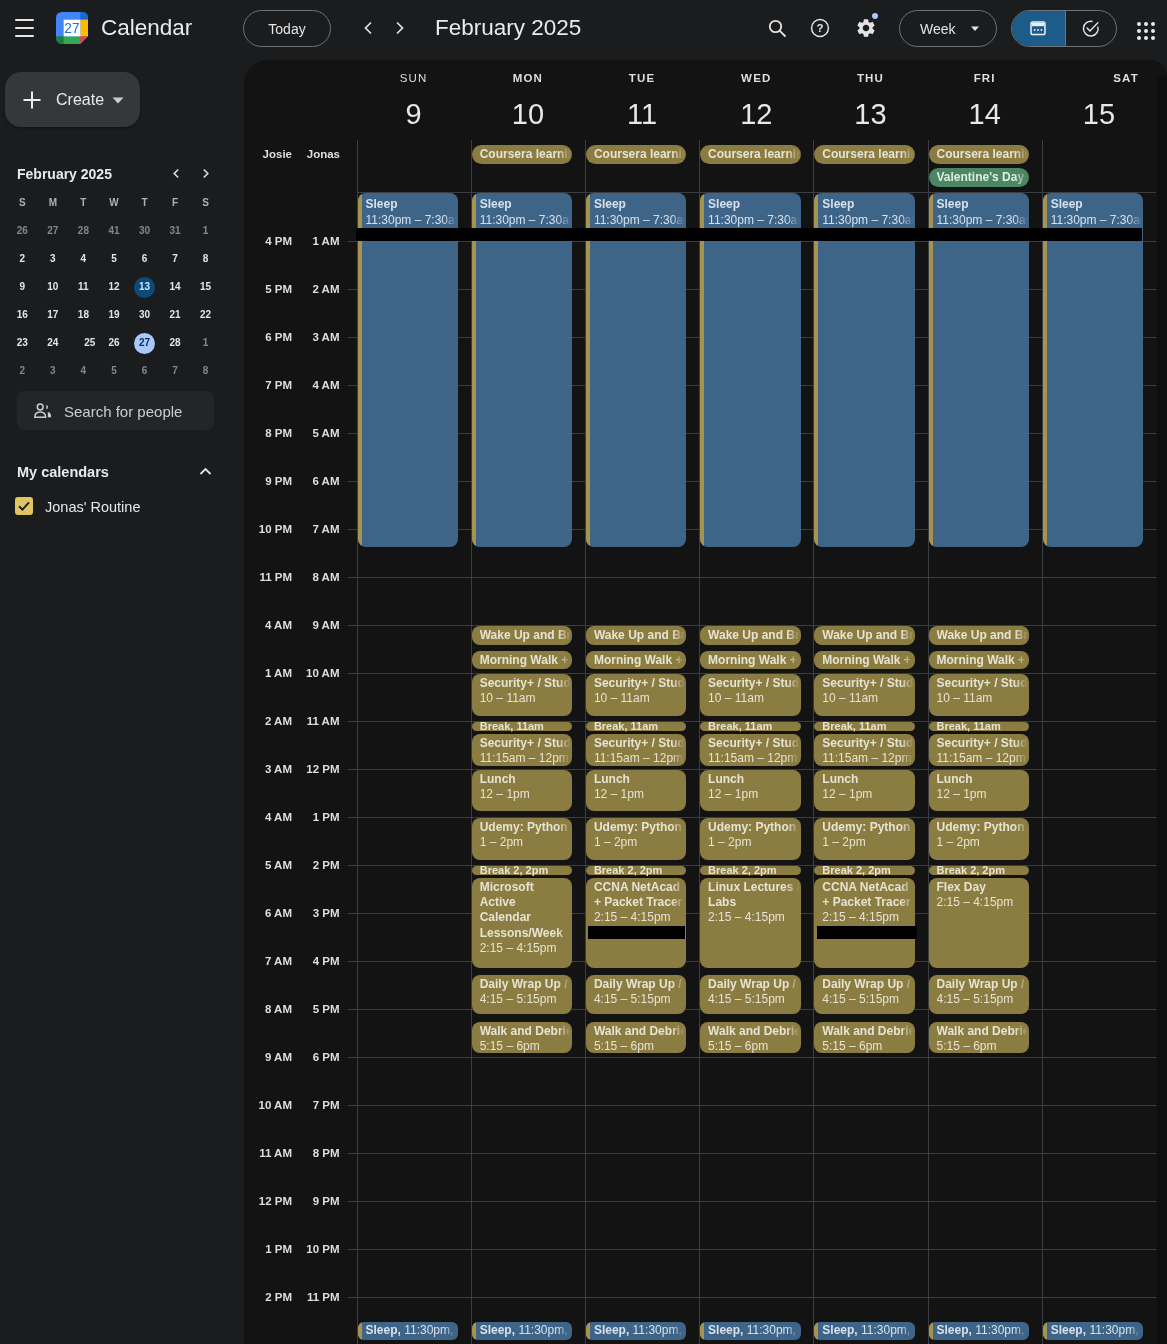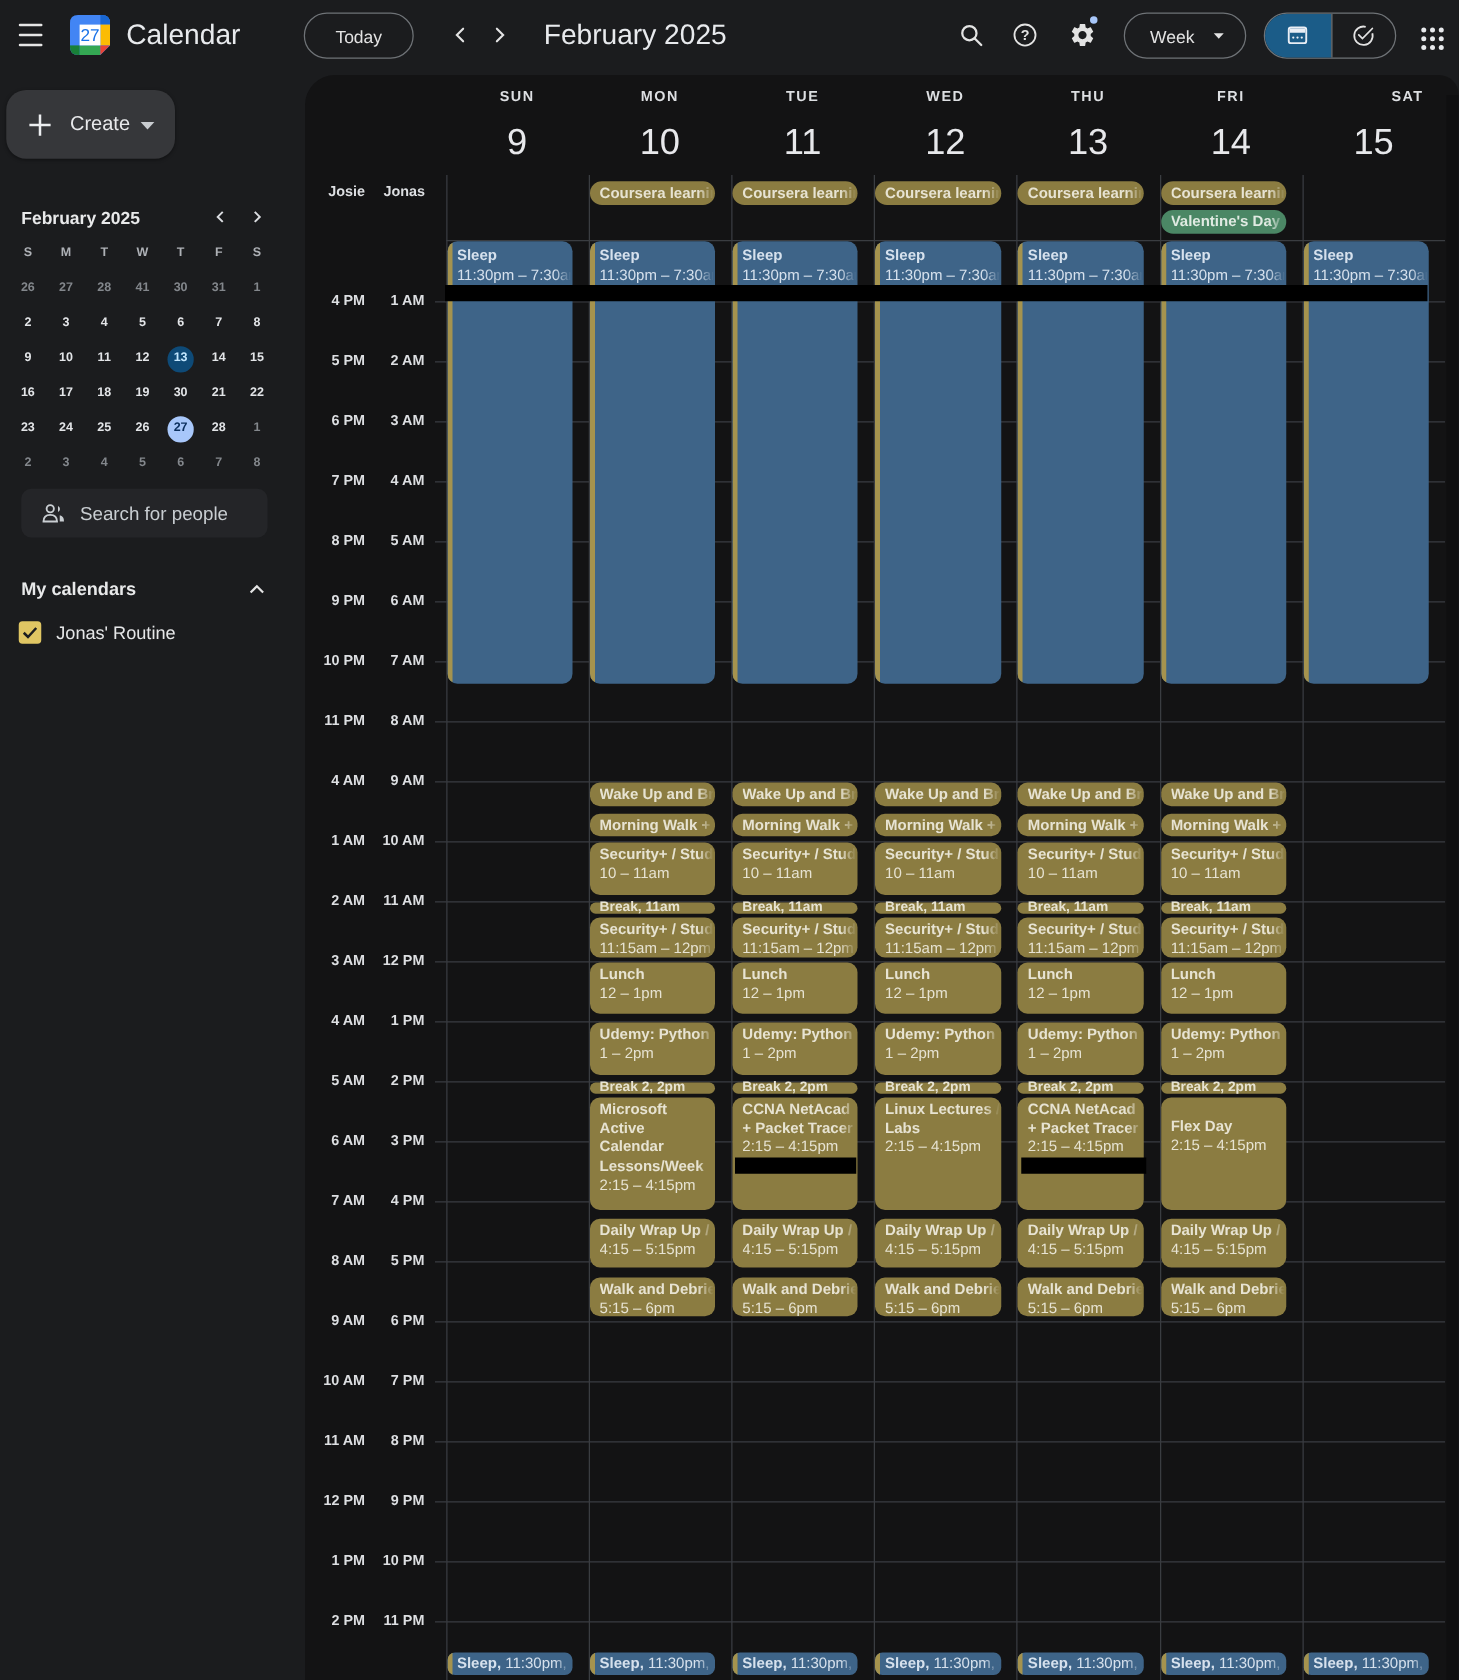--- a/index.html
+++ b/index.html
@@ -125,21 +125,21 @@
 <div class="tx" style="left:193.60000000000002px;top:281px;width:24px;text-align:center;font-size:10px;font-weight:700;color:#e3e5e8">15</div>
 <div class="tx" style="left:10.3px;top:309px;width:24px;text-align:center;font-size:10px;font-weight:700;color:#e3e5e8">16</div>
 <div class="tx" style="left:40.85px;top:309px;width:24px;text-align:center;font-size:10px;font-weight:700;color:#e3e5e8">17</div>
 <div class="tx" style="left:71.4px;top:309px;width:24px;text-align:center;font-size:10px;font-weight:700;color:#e3e5e8">18</div>
 <div class="tx" style="left:101.95px;top:309px;width:24px;text-align:center;font-size:10px;font-weight:700;color:#e3e5e8">19</div>
 <div class="tx" style="left:132.5px;top:309px;width:24px;text-align:center;font-size:10px;font-weight:700;color:#e3e5e8">30</div>
 <div class="tx" style="left:163.05px;top:309px;width:24px;text-align:center;font-size:10px;font-weight:700;color:#e3e5e8">21</div>
 <div class="tx" style="left:193.60000000000002px;top:309px;width:24px;text-align:center;font-size:10px;font-weight:700;color:#e3e5e8">22</div>
 <div class="tx" style="left:10.3px;top:337px;width:24px;text-align:center;font-size:10px;font-weight:700;color:#e3e5e8">23</div>
 <div class="tx" style="left:40.85px;top:337px;width:24px;text-align:center;font-size:10px;font-weight:700;color:#e3e5e8">24</div>
-<div class="tx" style="left:71.4px;top:337px;width:24px;text-align:center;font-size:10px;font-weight:700;color:#e3e5e8">25</div>
+<div class="tx" style="left:71.4px;top:337px;width:24px;text-align:right;font-size:10px;font-weight:700;color:#e3e5e8">25</div>
 <div class="tx" style="left:101.95px;top:337px;width:24px;text-align:center;font-size:10px;font-weight:700;color:#e3e5e8">26</div>
 <div class="a" style="left:134.0px;top:332.5px;width:21px;height:21px;border-radius:50%;background:#a8c7fa"></div>
 <div class="tx" style="left:132.5px;top:337px;width:24px;text-align:center;font-size:10px;font-weight:700;color:#0a2e5c">27</div>
 <div class="tx" style="left:163.05px;top:337px;width:24px;text-align:center;font-size:10px;font-weight:700;color:#e3e5e8">28</div>
 <div class="tx" style="left:193.60000000000002px;top:337px;width:24px;text-align:center;font-size:10px;font-weight:700;color:#83878c">1</div>
 <div class="tx" style="left:10.3px;top:365px;width:24px;text-align:center;font-size:10px;font-weight:700;color:#83878c">2</div>
 <div class="tx" style="left:40.85px;top:365px;width:24px;text-align:center;font-size:10px;font-weight:700;color:#83878c">3</div>
 <div class="tx" style="left:71.4px;top:365px;width:24px;text-align:center;font-size:10px;font-weight:700;color:#83878c">4</div>
 <div class="tx" style="left:101.95px;top:365px;width:24px;text-align:center;font-size:10px;font-weight:700;color:#83878c">5</div>
 <div class="tx" style="left:132.5px;top:365px;width:24px;text-align:center;font-size:10px;font-weight:700;color:#83878c">6</div>
@@ -155,21 +155,21 @@
 <div class="tx" style="left:64px;top:403px;font-size:15px;color:#c9ced2">Search for people</div>
 <div class="tx" style="left:17px;top:464px;font-size:14.5px;font-weight:700;color:#e8e9ea">My calendars</div>
 <svg class="a" style="left:199px;top:467px" width="13" height="9" viewBox="0 0 13 9">
     <path d="M1.5 7 L6.5 2 L11.5 7" stroke="#e3e3e3" stroke-width="1.8" fill="none"></path>
   </svg>
 <div class="a" style="left:15px;top:497px;width:18px;height:18px;border-radius:3px;background:#e0c663"></div>
 <svg class="a" style="left:15px;top:497px" width="18" height="18" viewBox="0 0 18 18">
     <path d="M4 9.2 L7.4 12.6 L14 5.4" stroke="#1d1e1f" stroke-width="2" fill="none"></path>
   </svg>
 <div class="tx" style="left:45px;top:499px;font-size:14.5px;color:#e6e7e8">Jonas' Routine</div>
-<div class="tx" style="left:373.70000000000005px;top:71.6px;width:80px;text-align:center;font-size:11.5px;line-height:12px;font-weight:700;letter-spacing:1.2px;color:#dddfe2">SUN</div>
+<div class="tx" style="left:373.70000000000005px;top:71.6px;width:80px;text-align:center;font-size:11.5px;line-height:12px;font-weight:400;letter-spacing:1.2px;color:#dddfe2">SUN</div>
 <div class="tx" style="left:373.70000000000005px;top:100px;width:80px;text-align:center;font-size:29px;line-height:29px;color:#e7e8eb">9</div>
 <div class="tx" style="left:487.9px;top:71.6px;width:80px;text-align:center;font-size:11.5px;line-height:12px;font-weight:700;letter-spacing:1.2px;color:#dddfe2">MON</div>
 <div class="tx" style="left:487.9px;top:100px;width:80px;text-align:center;font-size:29px;line-height:29px;color:#e7e8eb">10</div>
 <div class="tx" style="left:602.1px;top:71.6px;width:80px;text-align:center;font-size:11.5px;line-height:12px;font-weight:700;letter-spacing:1.2px;color:#dddfe2">TUE</div>
 <div class="tx" style="left:602.1px;top:100px;width:80px;text-align:center;font-size:29px;line-height:29px;color:#e7e8eb">11</div>
 <div class="tx" style="left:716.3000000000001px;top:71.6px;width:80px;text-align:center;font-size:11.5px;line-height:12px;font-weight:700;letter-spacing:1.2px;color:#dddfe2">WED</div>
 <div class="tx" style="left:716.3000000000001px;top:100px;width:80px;text-align:center;font-size:29px;line-height:29px;color:#e7e8eb">12</div>
 <div class="tx" style="left:830.5000000000001px;top:71.6px;width:80px;text-align:center;font-size:11.5px;line-height:12px;font-weight:700;letter-spacing:1.2px;color:#dddfe2">THU</div>
 <div class="tx" style="left:830.5000000000001px;top:100px;width:80px;text-align:center;font-size:29px;line-height:29px;color:#e7e8eb">13</div>
 <div class="tx" style="left:944.7px;top:71.6px;width:80px;text-align:center;font-size:11.5px;line-height:12px;font-weight:700;letter-spacing:1.2px;color:#dddfe2">FRI</div>
@@ -615,21 +615,21 @@
   </div>
 <div class="chip" style="left:928.5px;top:817.8px;width:100.6px;height:42px;background:#8b7c41;border-radius:8px;z-index:2;">
     <div style="position:absolute;left:8px;top:2.2px;right:1px;font-size:12px;line-height:15.2px;color:#e7e3d2">
       <div class="fade"><b style="font-weight:700">Udemy: Python C</b></div>
       <div class="fade">1 – 2pm</div>
     </div>
   </div>
 <div class="chip" style="left:928.5px;top:865.8px;width:100.6px;height:9.5px;background:#8b7c41;border-radius:4.7px;z-index:2;"></div>
 <div class="tx" style="left:936.5px;top:864.3px;font-size:11px;font-weight:700;color:#e7e3d2;z-index:3">Break 2, 2pm</div>
 <div class="chip" style="left:928.5px;top:877.8px;width:100.6px;height:90.5px;background:#8b7c41;border-radius:8px;z-index:2;">
-    <div style="position:absolute;left:8px;top:16px;right:1px;font-size:12px;line-height:15.2px;color:#e7e3d2">
+    <div style="position:absolute;left:8px;top:2px;right:1px;font-size:12px;line-height:15.2px;color:#e7e3d2">
       <div class="fade"><b style="font-weight:700">Flex Day</b></div>
       <div class="fade">2:15 – 4:15pm</div>
     </div>
   </div>
 <div class="chip" style="left:928.5px;top:975px;width:100.6px;height:39px;background:#8b7c41;border-radius:8px;z-index:2;">
     <div style="position:absolute;left:8px;top:2.2px;right:1px;font-size:12px;line-height:15.2px;color:#e7e3d2">
       <div class="fade"><b style="font-weight:700">Daily Wrap Up / C</b></div>
       <div class="fade">4:15 – 5:15pm</div>
     </div>
   </div>

